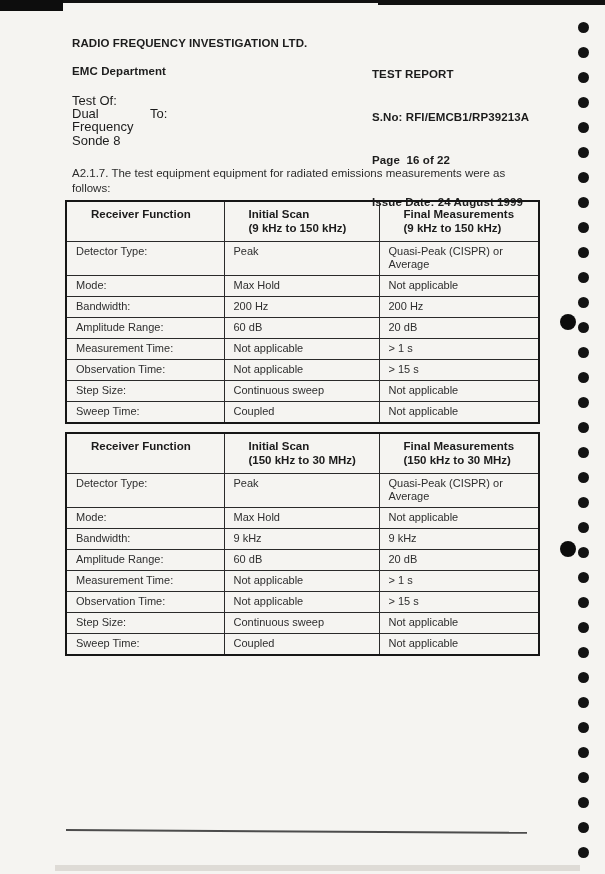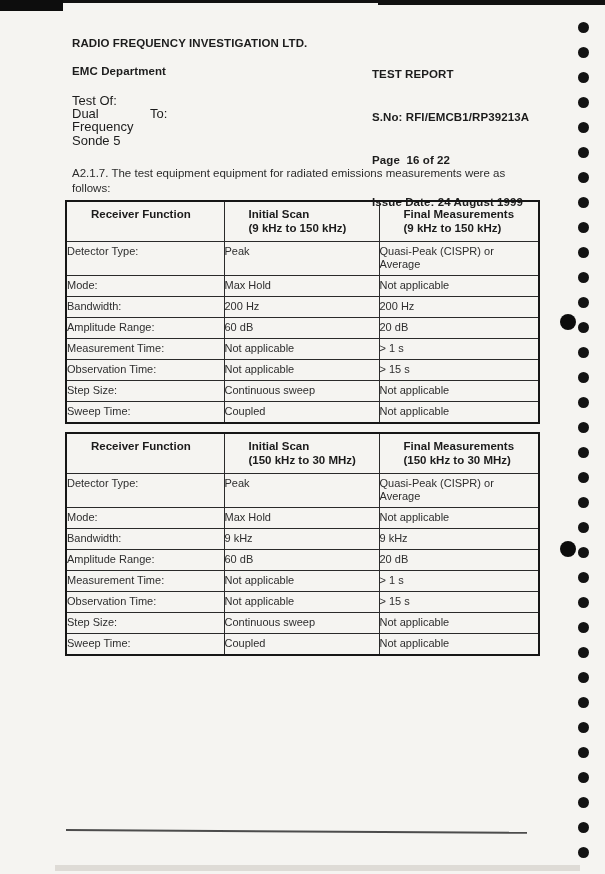--- a/index.html
+++ b/index.html
@@ -78,21 +78,21 @@
   .settings-table { border: 2px solid #161616; }
   .settings-table th {
     font-weight: bold; color: #1b1b1b;
     padding: 6px 6px 6px 24px;
     height: 40px;
     line-height: 13.5px;
     font-size: 11.5px;
     box-sizing: border-box;
   }
   .settings-table td {
-    padding: 3px 6px 4px 0;
+    padding: 3px 6px 4px 9px;
     line-height: 13px;
     height: 19px;
     box-sizing: border-box;
   }
   .settings-table col.c1 { width: 158px; }
   .settings-table col.c2 { width: 155px; }
   .settings-table col.c3 { width: 160px; }
 </style>
 </head>
 <body>
@@ -149,21 +149,21 @@
   <div class="hdr report-block">
     <div>TEST REPORT</div>
     <div>S.No: RFI/EMCB1/RP39213A</div>
     <div>Page  16 of 22</div>
     <div>Issue Date: 24 August 1999</div>
   </div>
 
   <div class="testof-grid">
     <div>Test Of:</div>
     <div></div>
-    <div>Dual Frequency Sonde 5</div>
+    <div>Dual Frequency Sonde 8</div>
     <div>To:</div>
   </div>
 
   <div class="intro">A2.1.7. The test equipment equipment for radiated emissions measurements were as
 follows:</div>
 
   <table class="settings-table t1">
     <colgroup>
         <col class="c1">
         <col class="c2">

